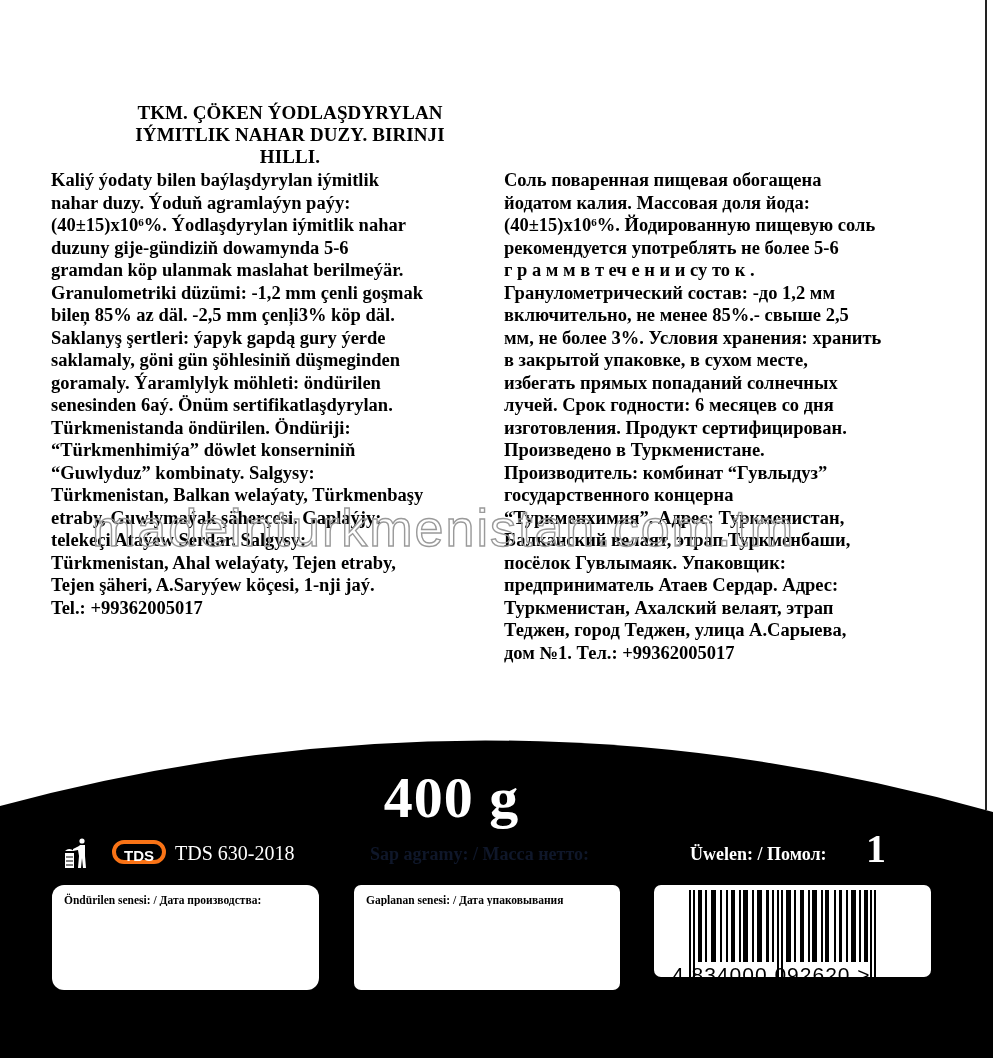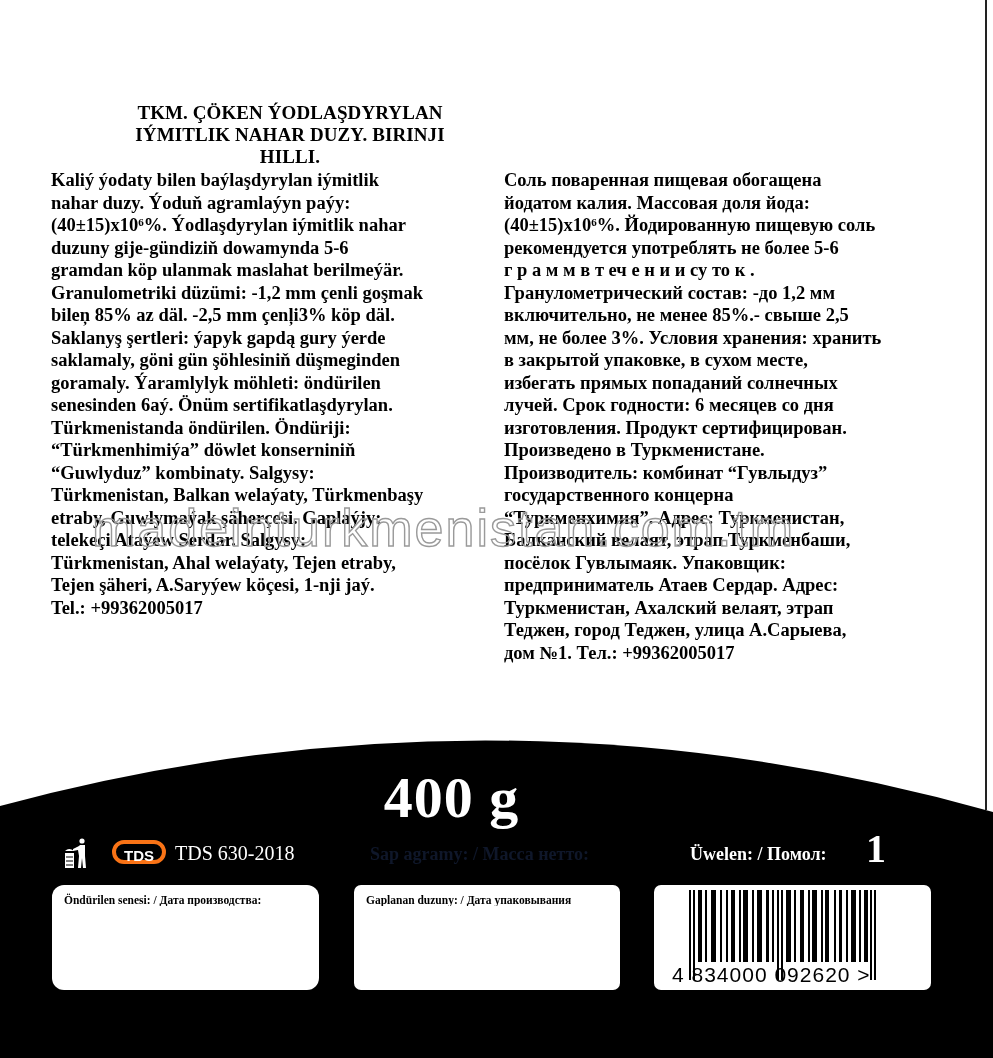--- a/index.html
+++ b/index.html
@@ -24,21 +24,21 @@
               border-radius:12px; color:#fff; font-family:"Liberation Sans", sans-serif; font-weight:bold;
               font-size:15px; text-align:center; line-height:24px; box-sizing:border-box; }
   .tds-text { position:absolute; left:175px; top:842px; font-size:20px; color:#fff; }
   .mass-label { position:absolute; left:370px; top:844px; font-size:18px; font-weight:bold; color:#0f172a; }
   .grind-label { position:absolute; left:690px; top:844px; font-size:18px; font-weight:bold; color:#fff; }
   .grind-value { position:absolute; left:866px; top:825px; font-size:40px; font-weight:bold; color:#fff; }
   .box { position:absolute; background:#fff; border-radius:7px; top:885px; height:105px; }
   #box-prod { left:52px; width:267px;border-radius:12px; }
   #box-pack { left:354px; width:266px; }
   .box-label { font-size:11.5px; font-weight:bold; padding:9px 0 0 12px; white-space:nowrap; overflow:hidden; }
-  #box-barcode { left:654px; width:277px; top:885px; height:105px; }
+  #box-barcode { left:654px; width:277px; top:885px; height:92px; }
   .barcode-svg { position:absolute; left:0; top:0; }
   .barcode-num { position:absolute; left:18px; top:78px; font-family:"Liberation Sans", sans-serif;
                  font-size:21px; letter-spacing:1px; white-space:nowrap; }
 </style>
 </head>
 <body>
 
 <div class="right-rule"></div>
 
 <div class="col title" id="tkm-title">
@@ -113,21 +113,21 @@
 <div class="tds-logo">TDS</div>
 <div class="tds-text">TDS 630-2018</div>
 <div class="mass-label">Sap agramy: / Масса нетто:</div>
 <div class="grind-label">Üwelen: / Помол:</div>
 <div class="grind-value">1</div>
 
 <div class="box" id="box-prod">
   <div class="box-label">Öndürilen senesi: / Дата производства:</div>
 </div>
 <div class="box" id="box-pack">
-  <div class="box-label">Gaplanan duzuny: / Дата упаковывания</div>
+  <div class="box-label">Gaplanan senesi: / Дата упаковывания</div>
 </div>
 <div class="box" id="box-barcode">
   <svg class="barcode-svg" width="277" height="105" viewBox="0 0 277 105">
     <g fill="#000">
       <rect x="35" y="5" width="2" height="90"></rect>
         <rect x="39" y="5" width="2" height="90"></rect>
       <rect x="44" y="5" width="4" height="72"></rect>
         <rect x="51" y="5" width="2" height="72"></rect>
       <rect x="57" y="5" width="5" height="72"></rect>
         <rect x="66" y="5" width="2" height="72"></rect>

